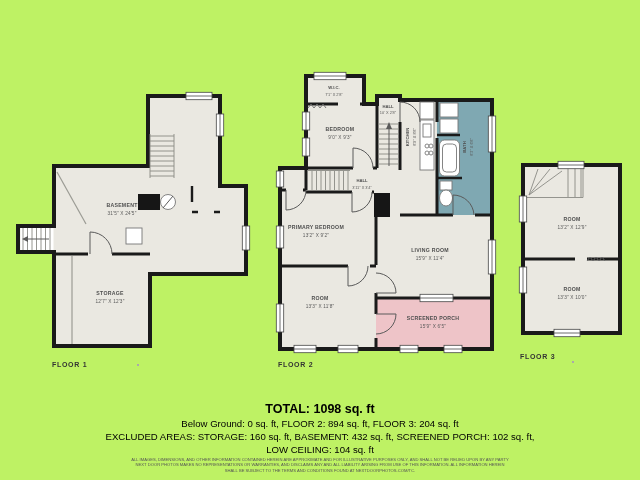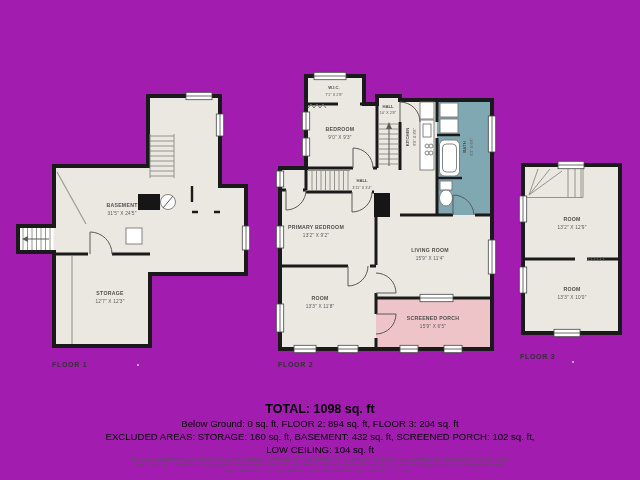--- a/index.html
+++ b/index.html
@@ -1,16 +1,16 @@
 <!DOCTYPE html>
 <html><head>
 <meta charset="utf-8">
 <style>
   html,body{margin:0;padding:0;background:#ffffff;}
-  .page{position:relative;width:640px;height:480px;background:#a21caf;overflow:hidden;
+  .page{position:relative;width:640px;height:480px;background:#bef264;overflow:hidden;
         font-family:"Liberation Sans",sans-serif;}
   svg{display:block;}
   .wall{stroke:#1a1a1a;stroke-width:4;fill:none;}
   .iwall{stroke:#1a1a1a;stroke-width:3;fill:none;}
   .iwall2{stroke:#1a1a1a;stroke-width:2.4;fill:none;}
   .thin{stroke:#9b9b94;stroke-width:1.2;fill:none;}
   .stair{stroke:#8a8a84;stroke-width:0.9;fill:none;}
   .door{stroke:#5a5a5a;stroke-width:1;fill:none;}
   .fixture{fill:#ffffff;stroke:#777;stroke-width:0.9;}
   .win{fill:#ffffff;stroke:#474747;stroke-width:0.8;}

